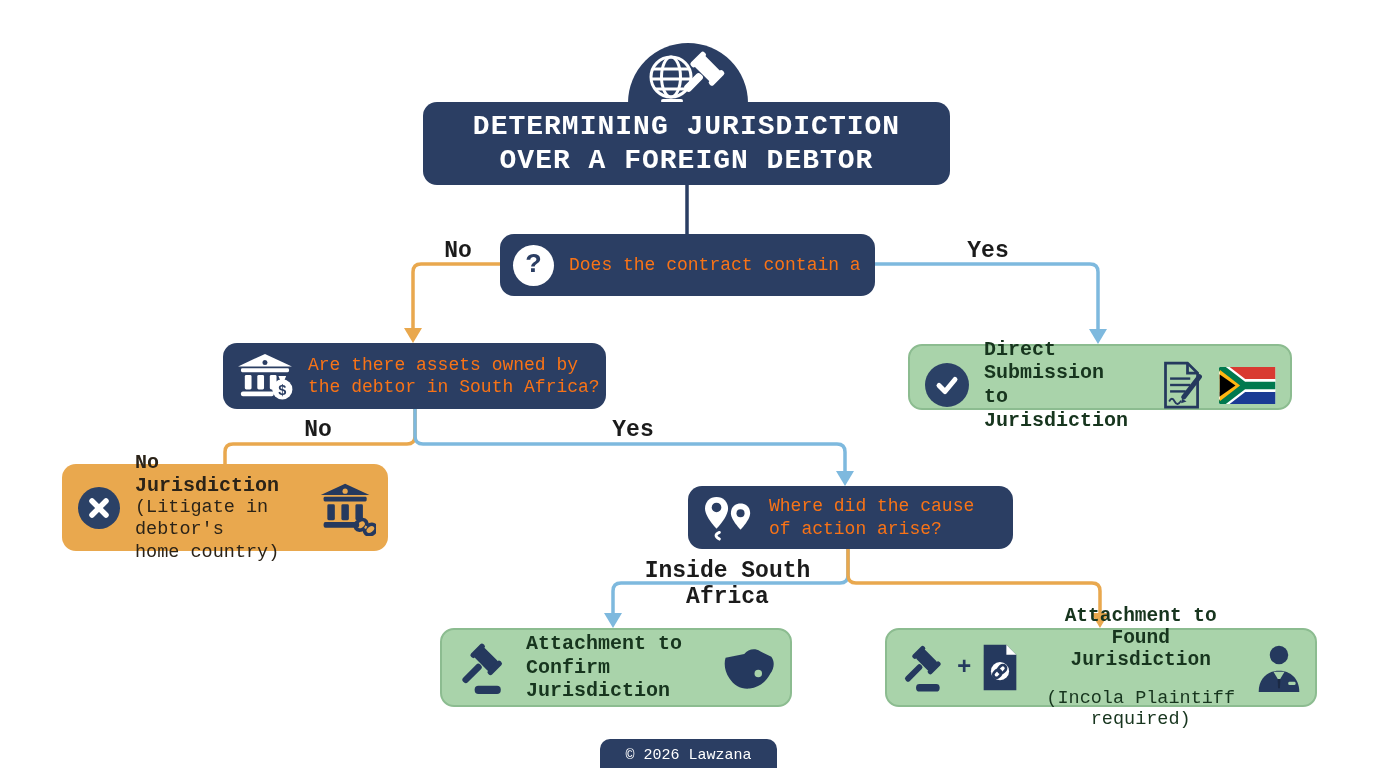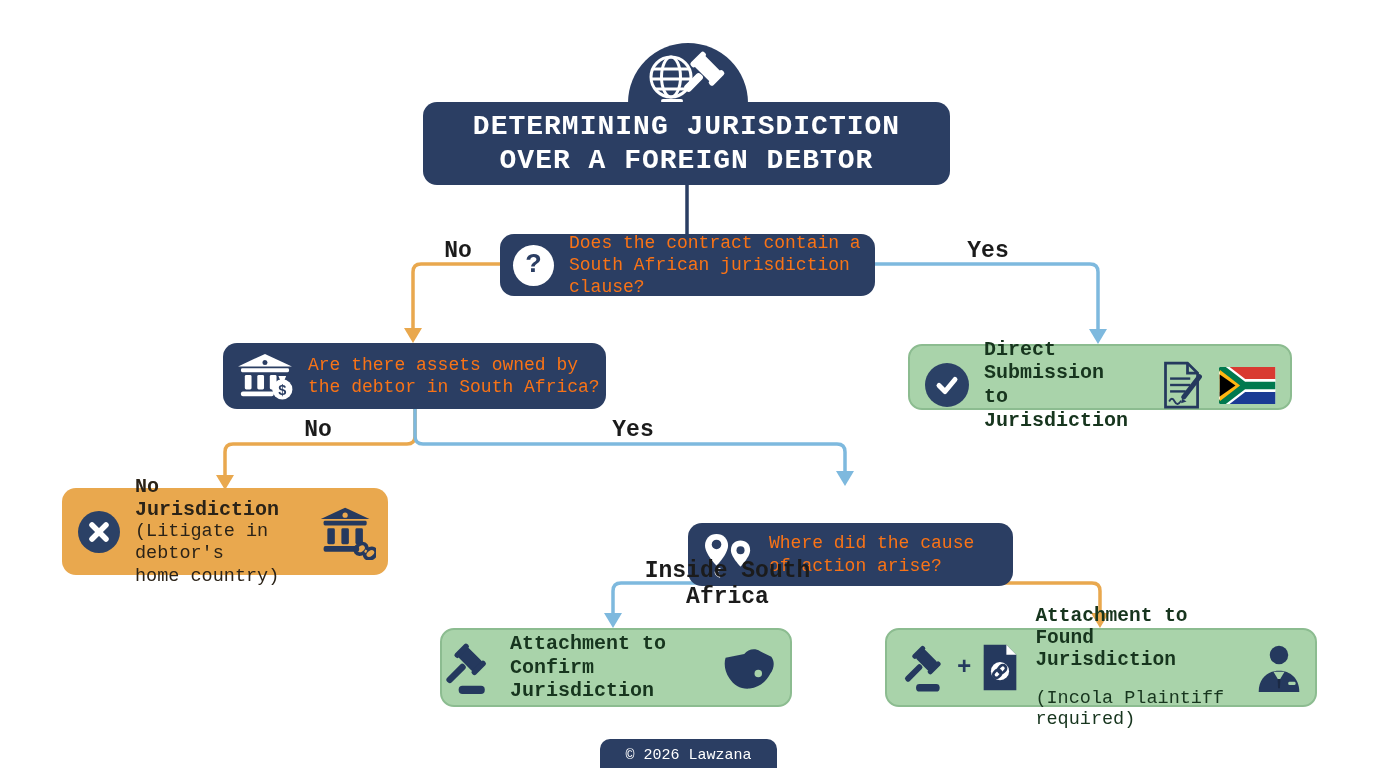--- a/index.html
+++ b/index.html
@@ -89,21 +89,20 @@
     <div class="t">DETERMINING JURISDICTION</div>
     <div class="t">OVER A FOREIGN DEBTOR</div>
   </div>
 
   <div class="node navy-box" style="left:500px;top:234px;width:375px;height:62px;padding-left:13px;gap:15px;">
     <div class="circle-badge" style="width:41px;height:41px;background:#fff;">
       <span style="color:#2b3e63;font-size:27px;font-weight:bold;">?</span>
     </div>
     <div class="qtext">
       <div>Does the contract contain a</div>
-      <div>South African jurisdiction clause?</div>
     </div>
   </div>
 
   <div class="branch-label" style="left:428px;top:238px;width:60px;">No</div>
   <div class="branch-label" style="left:958px;top:238px;width:60px;">Yes</div>
 
   <div class="node navy-box" style="left:223px;top:343px;width:383px;height:66px;padding-left:13px;gap:14px;">
     <svg class="icon" width="58" height="50" viewBox="0 0 60 52">
       <g fill="#ffffff">
         <polygon points="2,16 30,3 58,16"></polygon>
@@ -157,21 +156,21 @@
       <path d="M0,0 L26,20 H60 M0,40 L26,20" stroke="#ffffff" stroke-width="13" fill="none"></path>
       <path d="M0,0 L26,20 H60 M0,40 L26,20" stroke="#00794e" stroke-width="8" fill="none"></path>
       <path d="M0,3 L22,20 L0,37 Z" fill="#ffb612"></path>
       <path d="M0,8 L17,20 L0,32 Z" fill="#000000"></path>
     </svg>
   </div>
 
   <div class="branch-label" style="left:288px;top:417px;width:60px;">No</div>
   <div class="branch-label" style="left:603px;top:417px;width:60px;">Yes</div>
 
-  <div class="node orange-box" style="left:62px;top:488px;width:326px;height:87px;padding:0 12px 0 16px;gap:15px;">
+  <div class="node orange-box" style="left:62px;top:464px;width:326px;height:87px;padding:0 12px 0 16px;gap:15px;">
     <div class="circle-badge" style="width:42px;height:42px;background:#2b4166;">
       <svg width="26" height="26" viewBox="0 0 26 26">
         <g stroke="#ffffff" stroke-width="5.5" stroke-linecap="round">
           <line x1="6" y1="6" x2="20" y2="20"></line>
           <line x1="20" y1="6" x2="6" y2="20"></line>
         </g>
       </svg>
     </div>
     <div>
       <div style="font-size:20px;font-weight:bold;">No Jurisdiction</div>
@@ -189,37 +188,37 @@
       </g>
       <circle cx="29" cy="11" r="2.8" fill="#e9a84e"></circle>
       <g fill="none" stroke="#25395e" stroke-width="4">
         <ellipse cx="46" cy="47" rx="6.5" ry="5" transform="rotate(-35 46 47)"></ellipse>
         <ellipse cx="56" cy="52" rx="6.5" ry="5" transform="rotate(-35 56 52)"></ellipse>
       </g>
       <line x1="50" y1="49" x2="52" y2="50" stroke="#e9a84e" stroke-width="3"></line>
     </svg>
   </div>
 
-  <div class="node navy-box" style="left:688px;top:486px;width:325px;height:63px;padding-left:14px;gap:13px;margin-top:37px;">
+  <div class="node navy-box" style="left:688px;top:486px;width:325px;height:63px;padding-left:14px;gap:13px;">
     <svg class="icon" width="54" height="48" viewBox="0 0 56 50">
       <path d="M15,3 C8,3 3,8 3,15 C3,24 15,36 15,36 C15,36 27,24 27,15 C27,8 22,3 15,3 Z" fill="#ffffff"></path>
       <circle cx="15" cy="14" r="5" fill="#2b3e63"></circle>
       <path d="M40,10 C34,10 30,14 30,20 C30,27 40,37 40,37 C40,37 50,27 50,20 C50,14 46,10 40,10 Z" fill="#ffffff"></path>
       <circle cx="40" cy="20" r="4.2" fill="#2b3e63"></circle>
       <path d="M18,40 q-7,3 0,7" fill="none" stroke="#ffffff" stroke-width="3" stroke-linecap="round"></path>
     </svg>
     <div class="qtext">
       <div>Where did the cause</div>
       <div>of action arise?</div>
     </div>
   </div>
 
   <div class="branch-label" style="left:615px;top:558px;width:225px;">Inside South Africa</div>
 
-  <div class="node green-box" style="left:440px;top:628px;width:352px;height:79px;padding:0 14px 0 0;gap:16px;">
+  <div class="node green-box" style="left:440px;top:628px;width:352px;height:79px;padding:0 14px 0 16px;gap:16px;">
     <svg class="icon" width="52" height="56" viewBox="0 0 56 58">
       <g fill="#25395e" transform="translate(30,20) rotate(45)">
         <rect x="-12" y="-8" width="24" height="15" rx="3"></rect>
         <rect x="-16" y="-10" width="6" height="19" rx="2.5"></rect>
         <rect x="10" y="-10" width="6" height="19" rx="2.5"></rect>
         <rect x="-3.5" y="8" width="7" height="26" rx="3"></rect>
       </g>
       <rect x="18" y="48" width="28" height="9" rx="4" fill="#25395e"></rect>
     </svg>
     <div class="greentitle">
@@ -245,21 +244,21 @@
     <div style="font-size:24px;font-weight:bold;color:#25395e;">+</div>
     <svg class="icon" width="40" height="49" viewBox="0 0 44 54">
       <path d="M4,2 h25 l11,11 v39 h-36 z" fill="#25395e"></path>
       <polygon points="29,2 29,13 40,13" fill="#ffffff"></polygon>
       <circle cx="22" cy="31" r="10" fill="#ffffff"></circle>
       <g transform="rotate(-45 22 31)" fill="none" stroke="#25395e" stroke-width="3">
         <rect x="13" y="27.5" width="9.5" height="7" rx="3.5"></rect>
         <rect x="20.5" y="27.5" width="9.5" height="7" rx="3.5"></rect>
       </g>
     </svg>
-    <div style="line-height:1.15;margin-left:6px;">
+    <div style="line-height:1.15;margin-left:6px;text-align:center;">
       <div style="font-size:19.5px;font-weight:bold;">Attachment to Found</div>
       <div style="font-size:19.5px;font-weight:bold;">Jurisdiction</div>
       <div style="font-size:18.5px;font-weight:500;margin-top:16px;">(Incola Plaintiff required)</div>
     </div>
     <svg class="icon" style="margin-left:auto;" width="48" height="50" viewBox="0 0 52 52">
       <circle cx="26" cy="12" r="10" fill="#25395e"></circle>
       <path d="M4,52 C4,37 14,29 26,29 C38,29 48,37 48,52 Z" fill="#25395e"></path>
       <polygon points="20,30 26,40 32,30" fill="#a9d3aa"></polygon>
       <polygon points="24.5,38 27.5,38 27,48 25,48" fill="#1b2a45"></polygon>
       <rect x="36" y="41" width="8" height="3.5" rx="1.5" fill="#a9d3aa"></rect>

